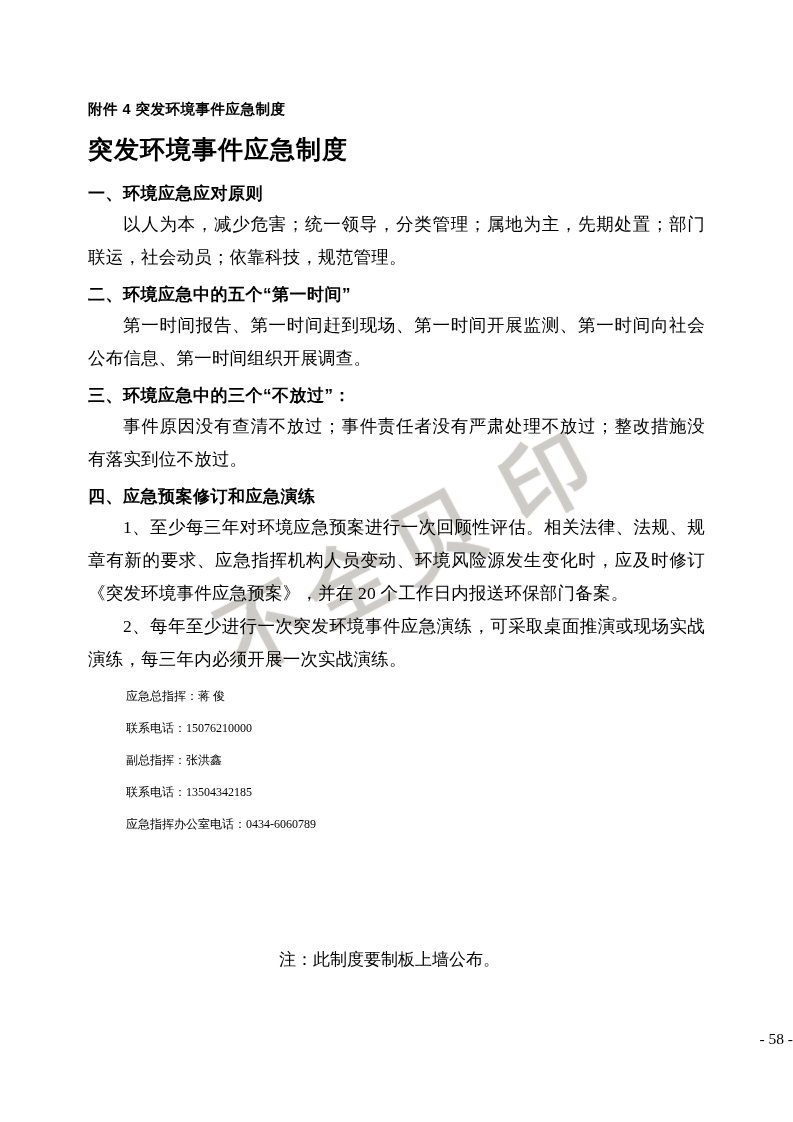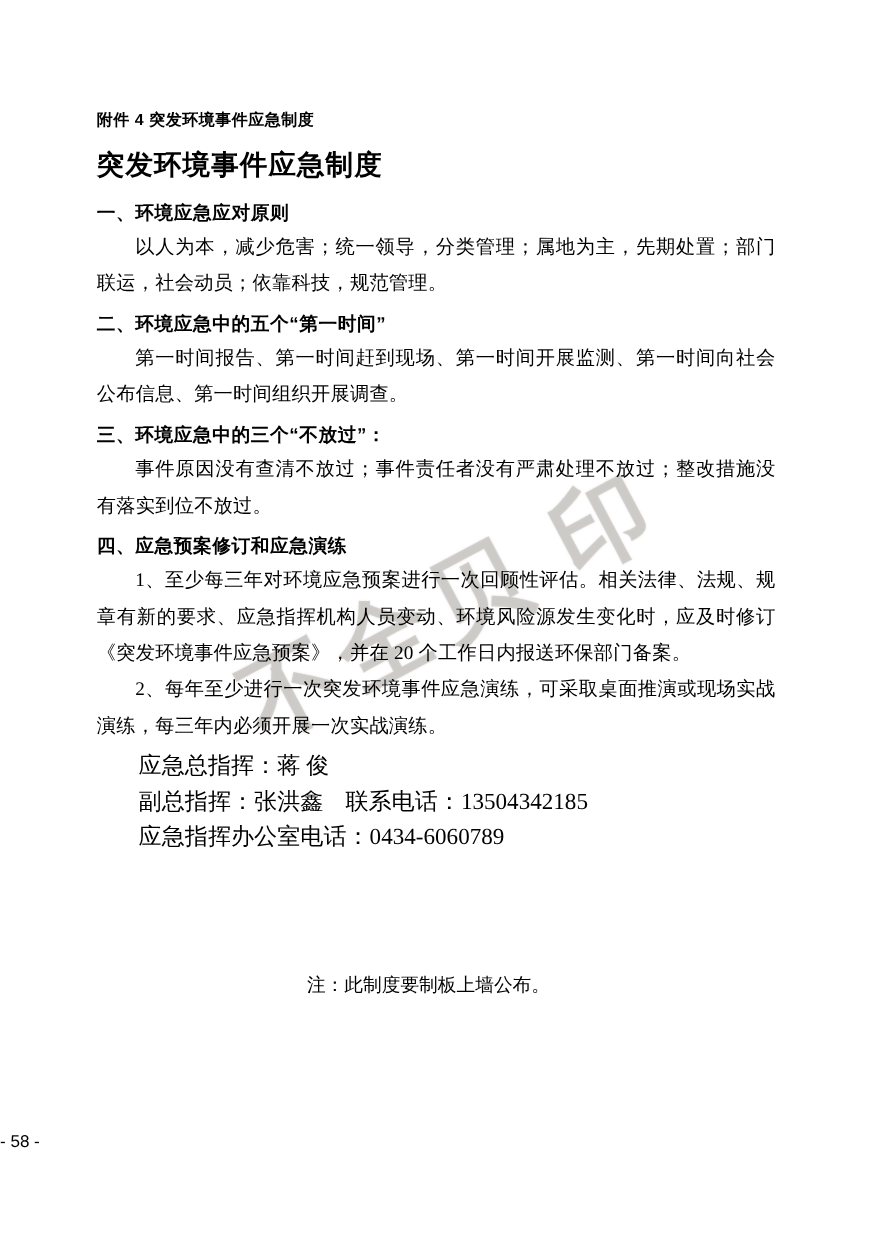--- a/index.html
+++ b/index.html
@@ -74,45 +74,46 @@
     text-indent: 2em;
     margin: 0;
     text-align: justify;
     letter-spacing: 0.2px;
   }
   .contact-block {
     margin-top: 4px;
     padding-left: 38px;
   }
   .contact-row {
-    font-size: 21px;
+    font-size: 12px;
     line-height: 32px;
     display: flex;
+    flex-direction: column;
   }
   .contact-role {
     display: inline-block;
     min-width: 188px;
   }
   .contact-phone {
     display: inline-block;
   }
   .note {
     margin-top: 108px;
     text-align: center;
     font-size: 17px;
     padding-right: 14px;
   }
   .page-number {
     position: absolute;
     bottom: 74px;
     left: 0;
     right: 0;
-    text-align: left;
+    text-align: right;
     font-size: 15.5px;
-    font-family: Liberation Sans, sans-serif;
+    font-family: Liberation Serif, serif;
     z-index: 2;
   }
 </style>
 </head>
 <body>
 
 <div class="page">
 
   <div class="watermark">不全贝&nbsp;印</div>
 
@@ -140,20 +141,21 @@
     <div>
       <div class="section-heading">四、应急预案修订和应急演练</div>
       <p class="para">1、至少每三年对环境应急预案进行一次回顾性评估。相关法律、法规、规章有新的要求、应急指挥机构人员变动、环境风险源发生变化时，应及时修订《突发环境事件应急预案》，并在 20 个工作日内报送环保部门备案。</p>
       <p class="para">2、每年至少进行一次突发环境事件应急演练，可采取桌面推演或现场实战演练，每三年内必须开展一次实战演练。</p>
     </div>
 
     <div>
       <div class="contact-block">
         <div class="contact-row">
           <span class="contact-role">应急总指挥：蒋  俊</span>
+          <span class="contact-phone">联系电话：15076210000</span>
         </div>
         <div class="contact-row">
           <span class="contact-role">副总指挥：张洪鑫</span>
           <span class="contact-phone">联系电话：13504342185</span>
         </div>
         <div class="contact-row">
           <span class="contact-role">应急指挥办公室电话：0434-6060789</span>
           <span class="contact-phone"></span>
         </div>
       </div>

